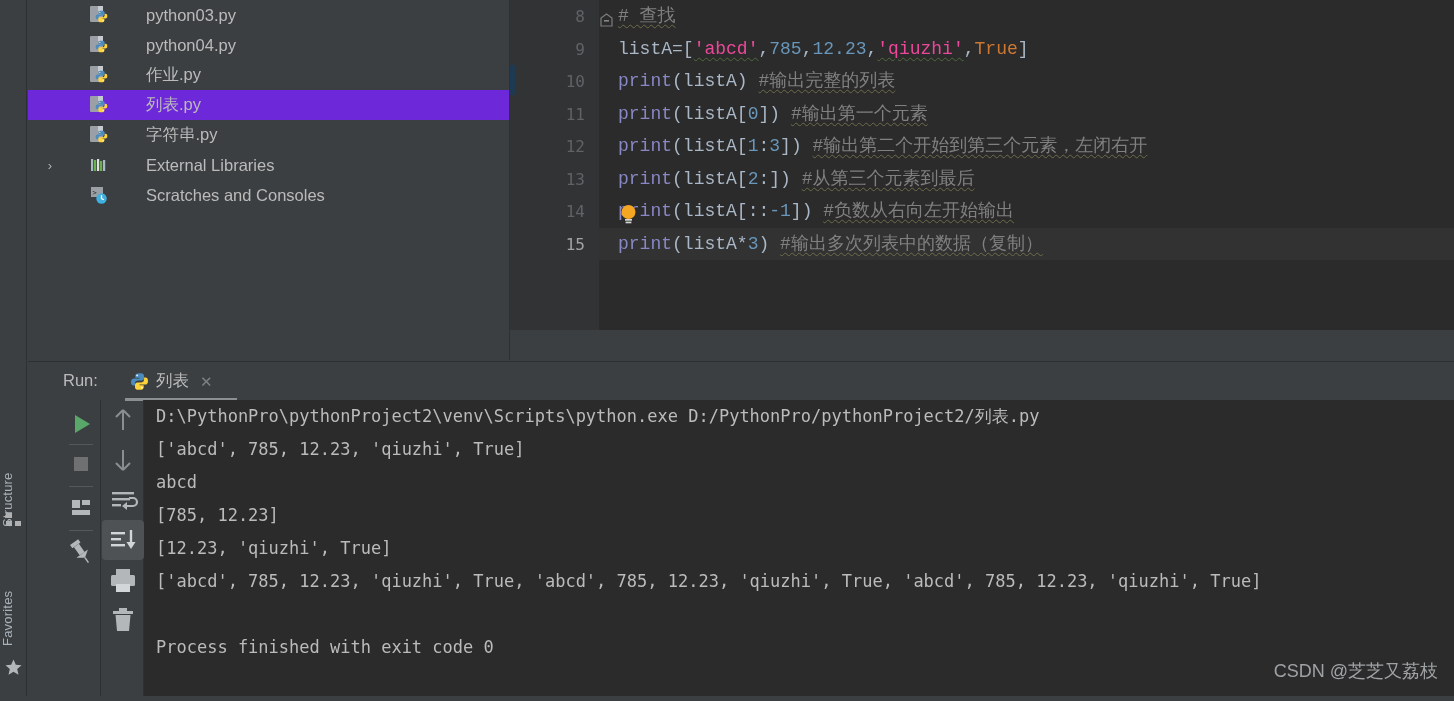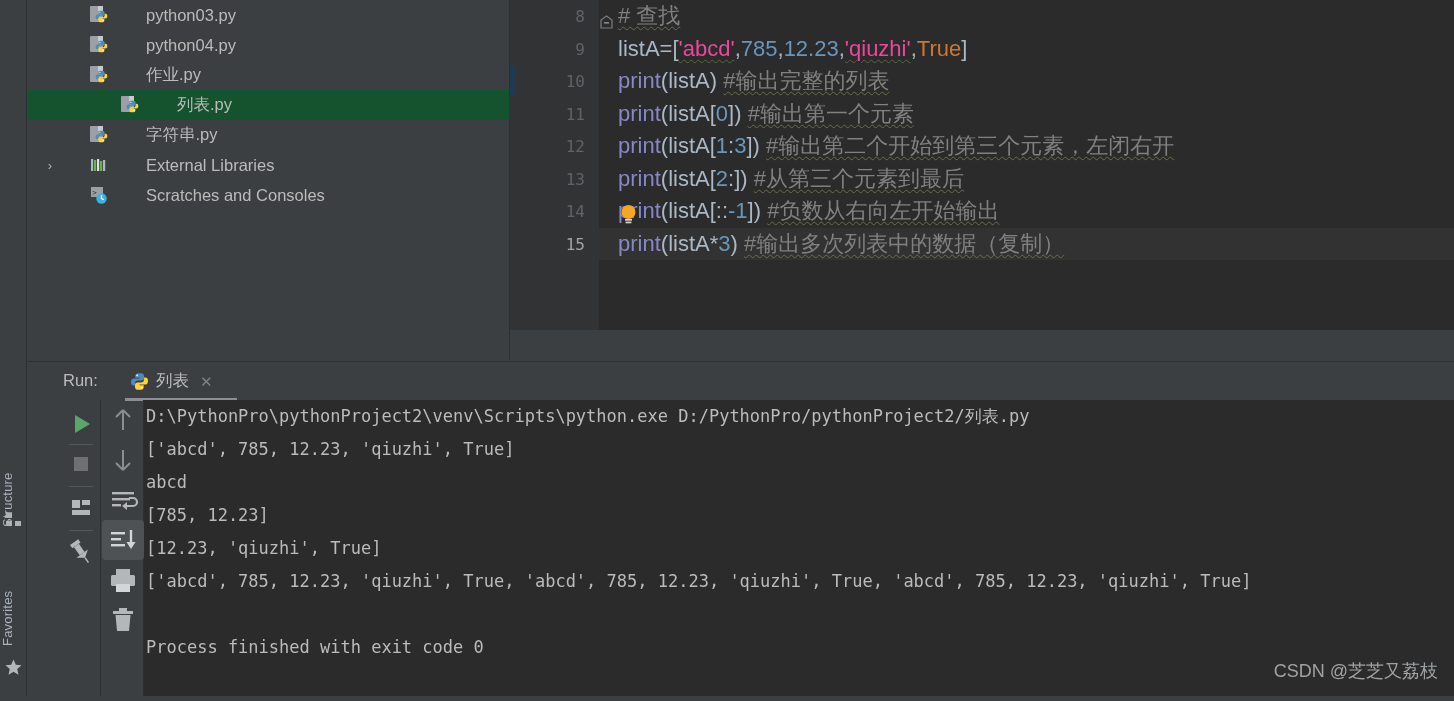--- a/index.html
+++ b/index.html
@@ -34,21 +34,21 @@
     position:absolute;left:28px;top:0;width:482px;height:360px;
     background:#3c3f41;overflow:hidden;
     border-right:1px solid #2e3133;box-sizing:border-box;
   }
   .treerow{
     position:relative;height:30px;display:flex;align-items:center;
     color:#bbbbbb;font-size:16.5px;padding-left:0;box-sizing:border-box;
     white-space:nowrap;
     gap:31px;
   }
-  .treerow.sel{background:#14532d;padding-left:31px;}
+  .treerow.sel{background:#6d28d9;}
   .arrow{
     width:16px;margin-left:14px;color:#afb1b3;font-size:13px;
     display:inline-block;text-align:center;flex:0 0 16px;
   }
   .arrow.blank{color:transparent;}
   .ticon{flex:0 0 20px;width:20px;height:20px;margin-right:6px;position:relative;}
   .tlabel{color:#bbbbbb;}
 
   
   .pyfile{position:relative;width:20px;height:20px;display:inline-block;}
@@ -78,22 +78,22 @@
   }
   .gutter .ln.cur{color:#a4a3a3;}
   .gutter .marker{
     position:absolute;left:0;width:5px;height:30px;background:#1d3a52;
   }
   .codewrap{
     position:absolute;left:89px;top:0;right:0;height:330px;background:#2b2b2b;
   }
   .codeline{
     position:relative;height:32.5px;line-height:32.5px;
-    font-family:Liberation Sans, sans-serif;
-    font-size:22px;white-space:pre;padding-left:19px;
+    font-family:Liberation Mono, monospace;
+    font-size:18px;white-space:pre;padding-left:19px;
   }
   .codeline.cur{background:#323232;}
   .fold{
     position:absolute;left:1px;top:6px;width:13px;height:14px;
   }
   .k-var{color:#a9b7c6;}
   .k-op{color:#a9b7c6;}
   .k-str{color:#ec4899;text-align:center;}
   .k-num{color:#6897bb;}
   .k-kw{color:#cc7832;}
@@ -152,21 +152,21 @@
   .tbtn2{position:absolute;left:0;width:42px;height:40px;}
   .tbtn2.active{background:#4e5254;border-radius:4px;}
   .tsep{position:absolute;left:8px;width:24px;height:1px;background:#555759;}
 
   .console{
     position:absolute;left:116px;top:38px;right:0;bottom:0;
     background:#2b2b2b;overflow:hidden;
   }
   .cline{
     color:#bbbbbb;font-family:"DejaVu Sans Mono","Liberation Mono",monospace;
-    font-size:17px;line-height:33px;white-space:pre;padding-left:2px;
+    font-size:17px;line-height:33px;white-space:pre;padding-left:12px;
   }
   .watermark{
     position:absolute;right:16px;bottom:18px;color:#b9bdc0;font-size:18px;
     opacity:.82;
   }
   .bottombar{
     position:absolute;left:0;bottom:0;width:1454px;height:5px;background:#3c3f41;
   }
 </style>
 </head>

